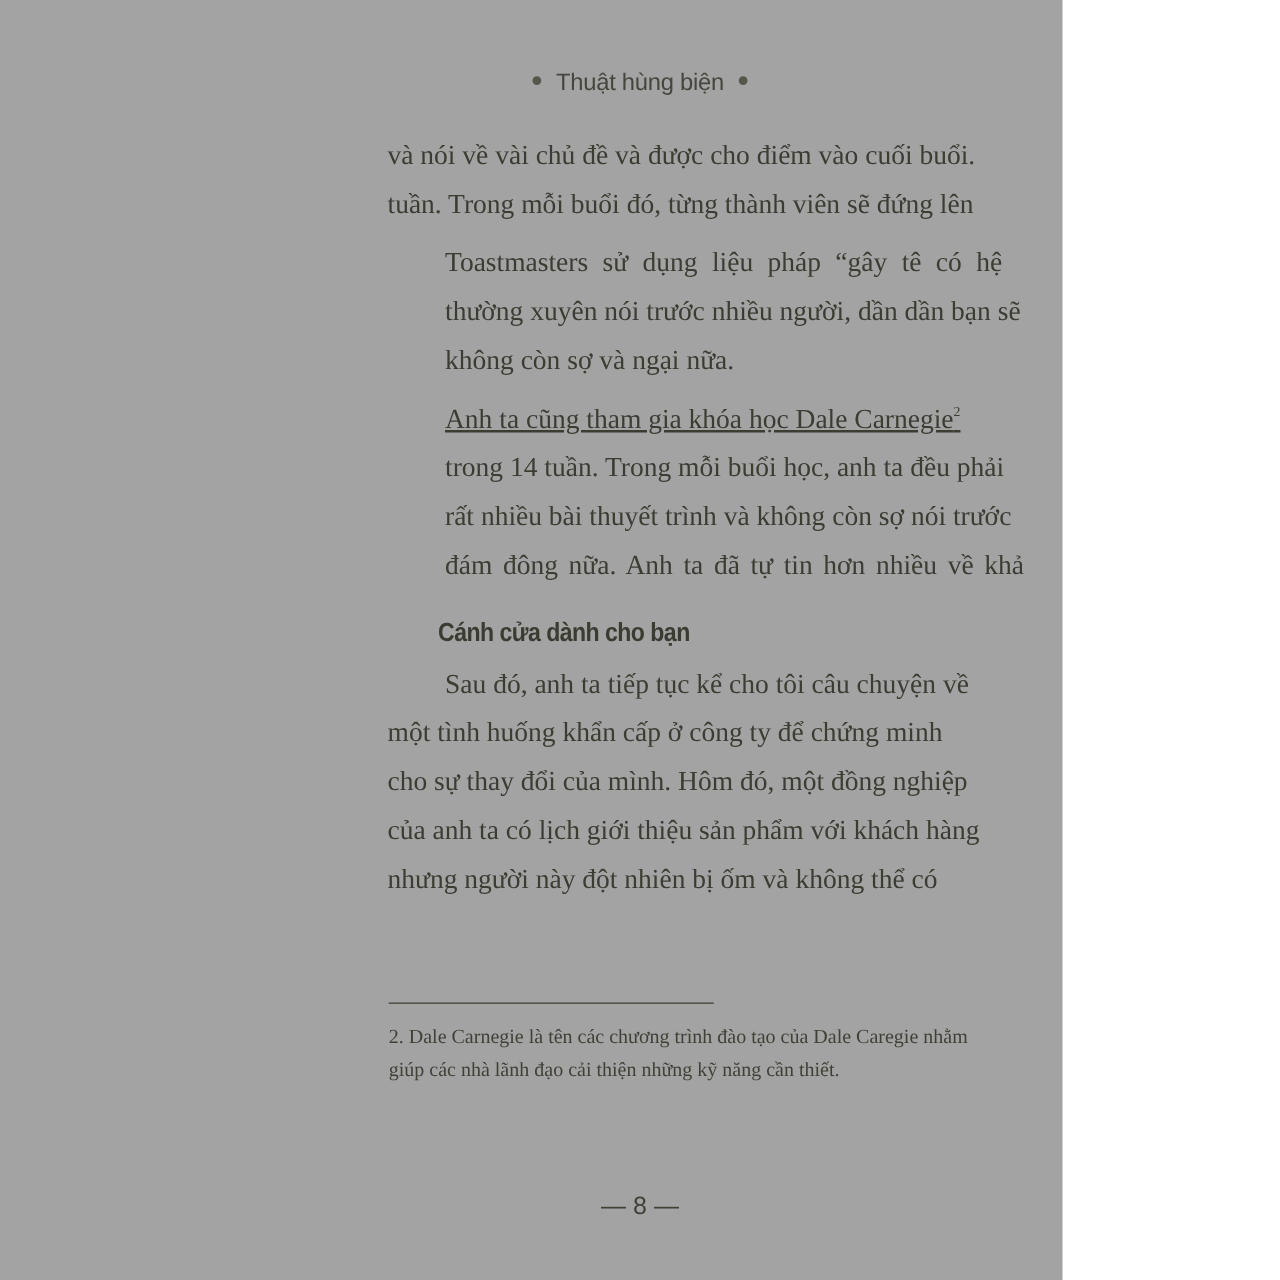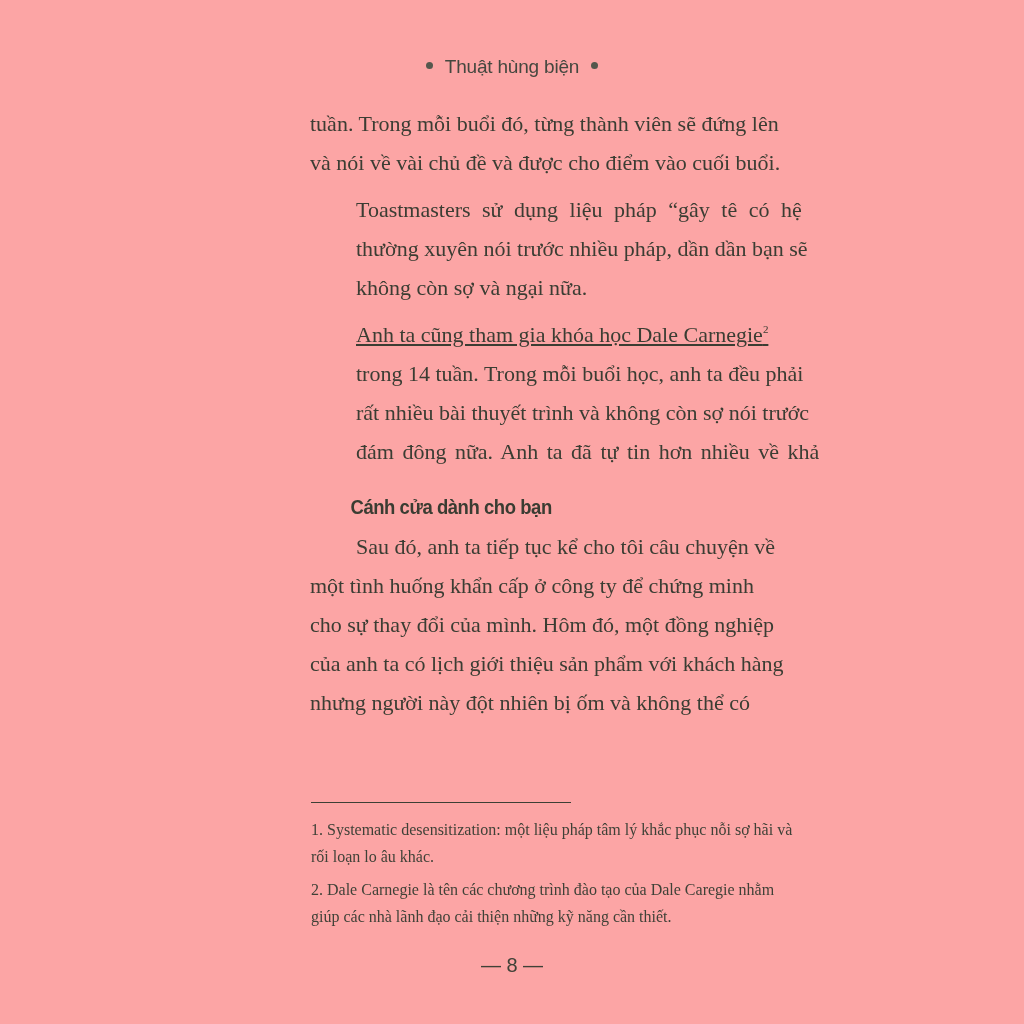--- a/index.html
+++ b/index.html
@@ -4,22 +4,22 @@
 <style>
   html, body { margin: 0; padding: 0; }
   body {
     width: 1024px; height: 1024px; overflow: hidden;
     background: #ffffff;
     position: relative;
     font-family: "Liberation Serif", "DejaVu Serif", serif;
     color: #3b3d33;
   }
   .page {
-    position: absolute; left: 0; top: 0; width: 1024px; height: 1024px;
-    background: #fca5a5;
+    position: absolute; left: 0; top: 0; width: 850px; height: 1024px;
+    background: #a3a3a3;
   }
   .running-header {
     position: absolute; top: 56px; left: 0; width: 1024px;
     text-align: center;
     font-family: "Liberation Sans", "DejaVu Sans", sans-serif;
     font-size: 19px; color: #45473f;
     letter-spacing: -0.2px;
   }
   .running-header .dot {
     display: inline-block; width: 7px; height: 7px; border-radius: 50%;
@@ -60,27 +60,27 @@
 <body>
 
 <div class="page">
 
   <div class="running-header">
     <span class="dot"></span><span>Thuật hùng biện</span><span class="dot"></span>
   </div>
 
   <div class="body-text">
     <p>
+      <span class="line">và nói về vài chủ đề và được cho điểm vào cuối buổi.</span>
       <span class="line">tuần. Trong mỗi buổi đó, từng thành viên sẽ đứng lên</span>
-      <span class="line">và nói về vài chủ đề và được cho điểm vào cuối buổi.</span>
     </p>
     <div class="gap"></div>
     <p class="indent">
       <span class="line" style="text-indent:46px; word-spacing:6px;">Toastmasters sử dụng liệu pháp “gây tê có hệ</span>
-      <span class="line">thường xuyên nói trước nhiều pháp, dần dần bạn sẽ</span>
+      <span class="line">thường xuyên nói trước nhiều người, dần dần bạn sẽ</span>
       <span class="line">không còn sợ và ngại nữa.</span>
     </p>
     <div class="gap"></div>
     <p class="indent">
       <span class="line" style="text-indent:46px;text-decoration:underline;"><span>Anh ta cũng tham gia khóa học Dale Carnegie</span><sup>2</sup></span>
       <span class="line">trong 14 tuần. Trong mỗi buổi học, anh ta đều phải</span>
       <span class="line">rất nhiều bài thuyết trình và không còn sợ nói trước</span>
       <span class="line" style="word-spacing:3px;">đám đông nữa. Anh ta đã tự tin hơn nhiều về khả</span>
     </p>
 
@@ -91,18 +91,17 @@
       <span class="line">một tình huống khẩn cấp ở công ty để chứng minh</span>
       <span class="line">cho sự thay đổi của mình. Hôm đó, một đồng nghiệp</span>
       <span class="line">của anh ta có lịch giới thiệu sản phẩm với khách hàng</span>
       <span class="line">nhưng người này đột nhiên bị ốm và không thể có</span>
     </p>
   </div>
 
   <div class="fn-rule"></div>
 
   <div class="footnotes">
-    <p>1. Systematic desensitization: một liệu pháp tâm lý khắc phục nỗi sợ hãi và rối loạn lo âu khác.</p>
     <p>2. Dale Carnegie là tên các chương trình đào tạo của Dale Caregie nhằm giúp các nhà lãnh đạo cải thiện những kỹ năng cần thiết.</p>
   </div>
 
   <div class="page-number">— 8 —</div>
 </div>
 
 </body></html>

